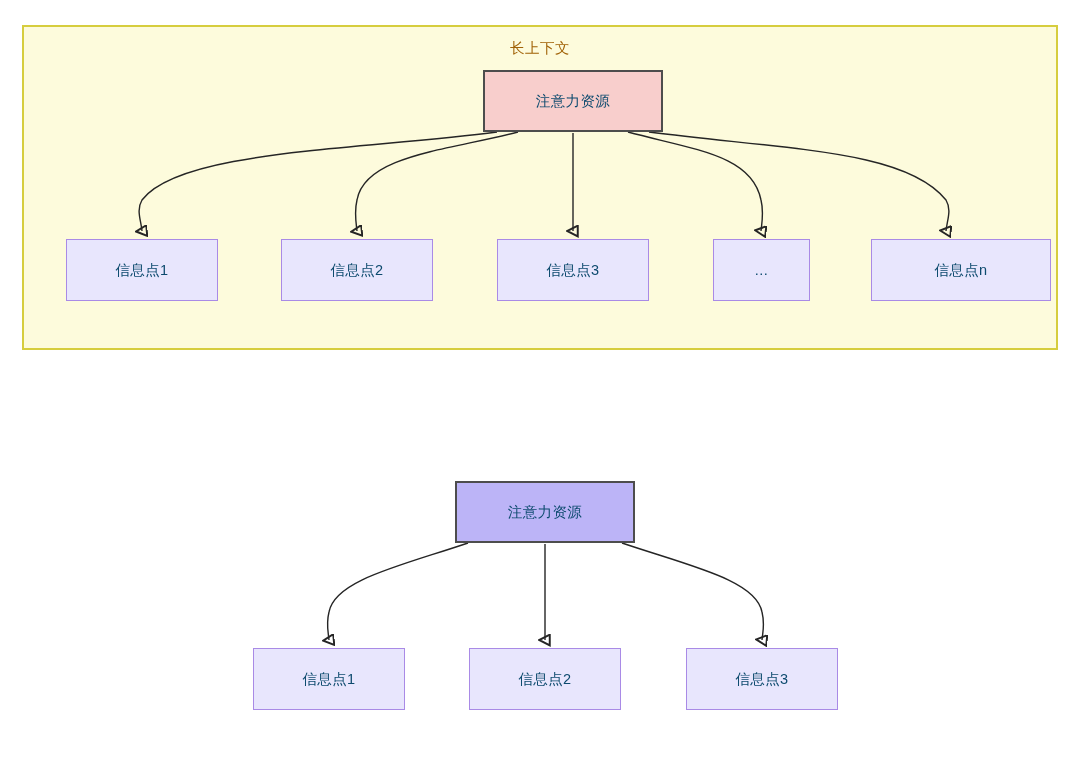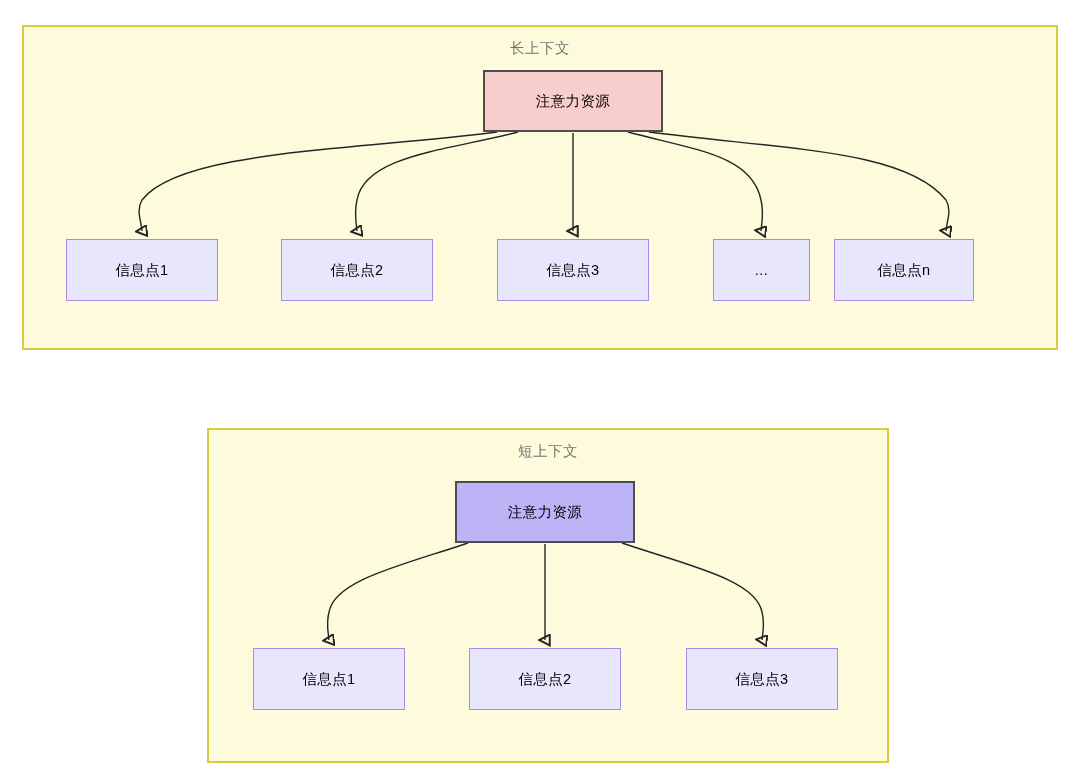--- a/index.html
+++ b/index.html
@@ -42,38 +42,38 @@
     top: 428px;
     width: 682px;
     height: 335px;
   }
 
   .container-title {
     position: absolute;
     width: 100%;
     text-align: center;
     font-size: 14.5px;
-    color: #737373;
+    color: #a16207;
     letter-spacing: 0.5px;
     line-height: 1;
   }
 
   #container-long .container-title { top: 14px; }
   #container-short .container-title { top: 14px; }
 
   .node {
     position: absolute;
     box-sizing: border-box;
     display: flex;
     align-items: center;
     justify-content: center;
     font-size: 14.5px;
     line-height: 1;
     letter-spacing: 0.4px;
-    color: #000000;
+    color: #0c4a6e;
   }
 
   .node-attention-pink {
     background: #f8cecc;
     border: 2.2px solid #4d4d4d;
   }
 
   .node-attention-purple {
     background: #bcb4f7;
     border: 2.2px solid #4d4d4d;
@@ -137,27 +137,24 @@
   </div>
 
   <div class="node node-info" style="left:497px; top:239px; width:152px; height:62px;">
     <span>信息点3</span>
   </div>
 
   <div class="node node-info" style="left:713px; top:239px; width:97px; height:62px;">
     <span>...</span>
   </div>
 
-  <div class="node node-info" style="left:834px; top:239px; width:140px; height:62px;">
+  <div class="node node-info" style="left:871px; top:239px; width:180px; height:62px;">
     <span>信息点n</span>
   </div>
 
-  <div class="container-box" id="container-short">
-    <div class="container-title">短上下文</div>
-  </div>
 
   <svg class="edges" viewBox="0 0 1080 774">
     <path d="M 468 543 C 400 566, 335 580, 329 612 C 326 624, 328 630, 329 640" marker-end="url(#arrow-head)"></path>
     <path d="M 545 544 L 545 640" marker-end="url(#arrow-head)"></path>
     <path d="M 622 543 C 690 566, 756 580, 762 612 C 765 624, 763 630, 762 640" marker-end="url(#arrow-head)"></path>
   </svg>
 
   <div class="node node-attention-purple" style="left:455px; top:481px; width:180px; height:62px;">
     <span>注意力资源</span>
   </div>

